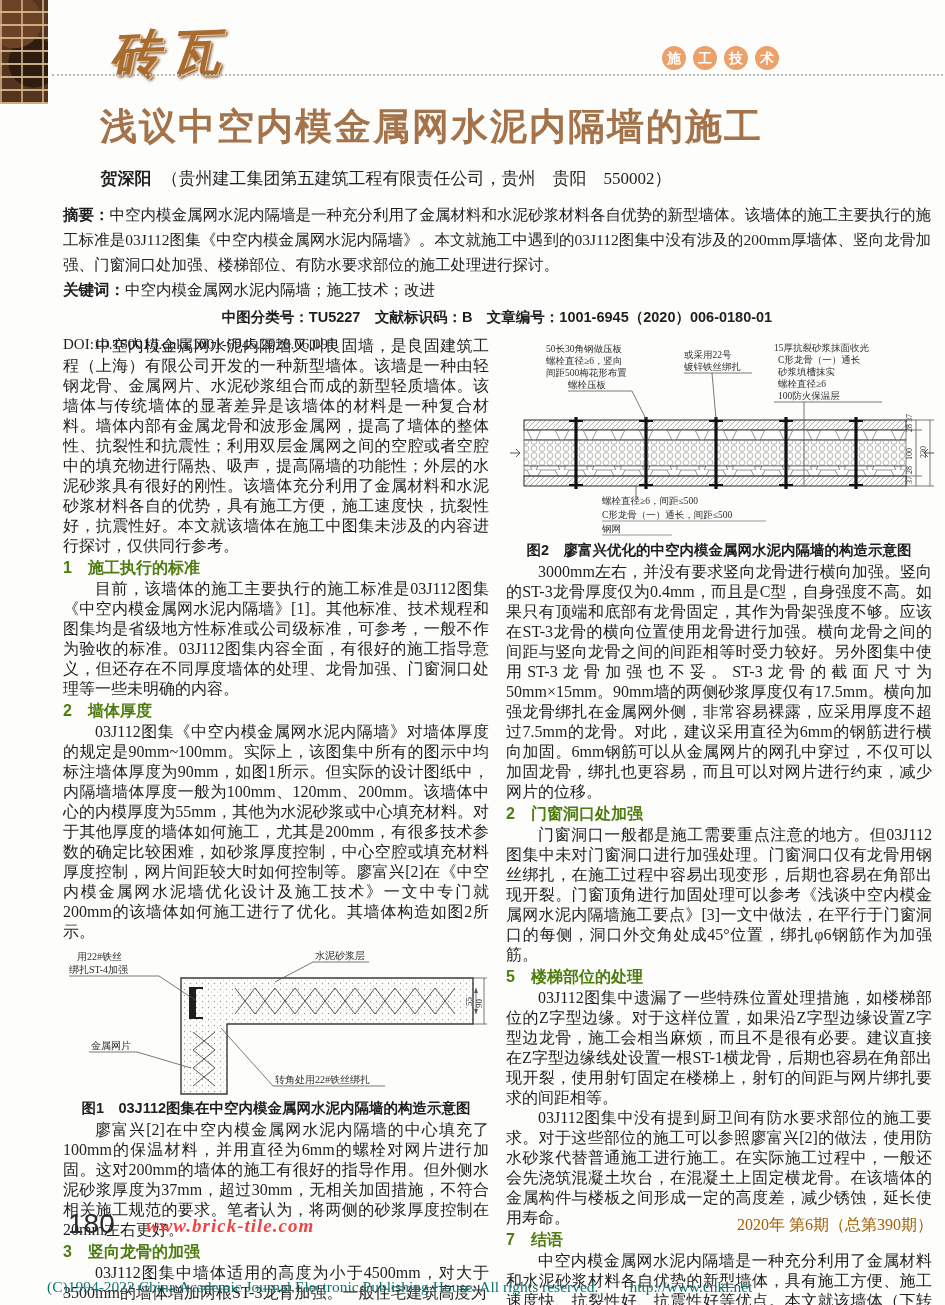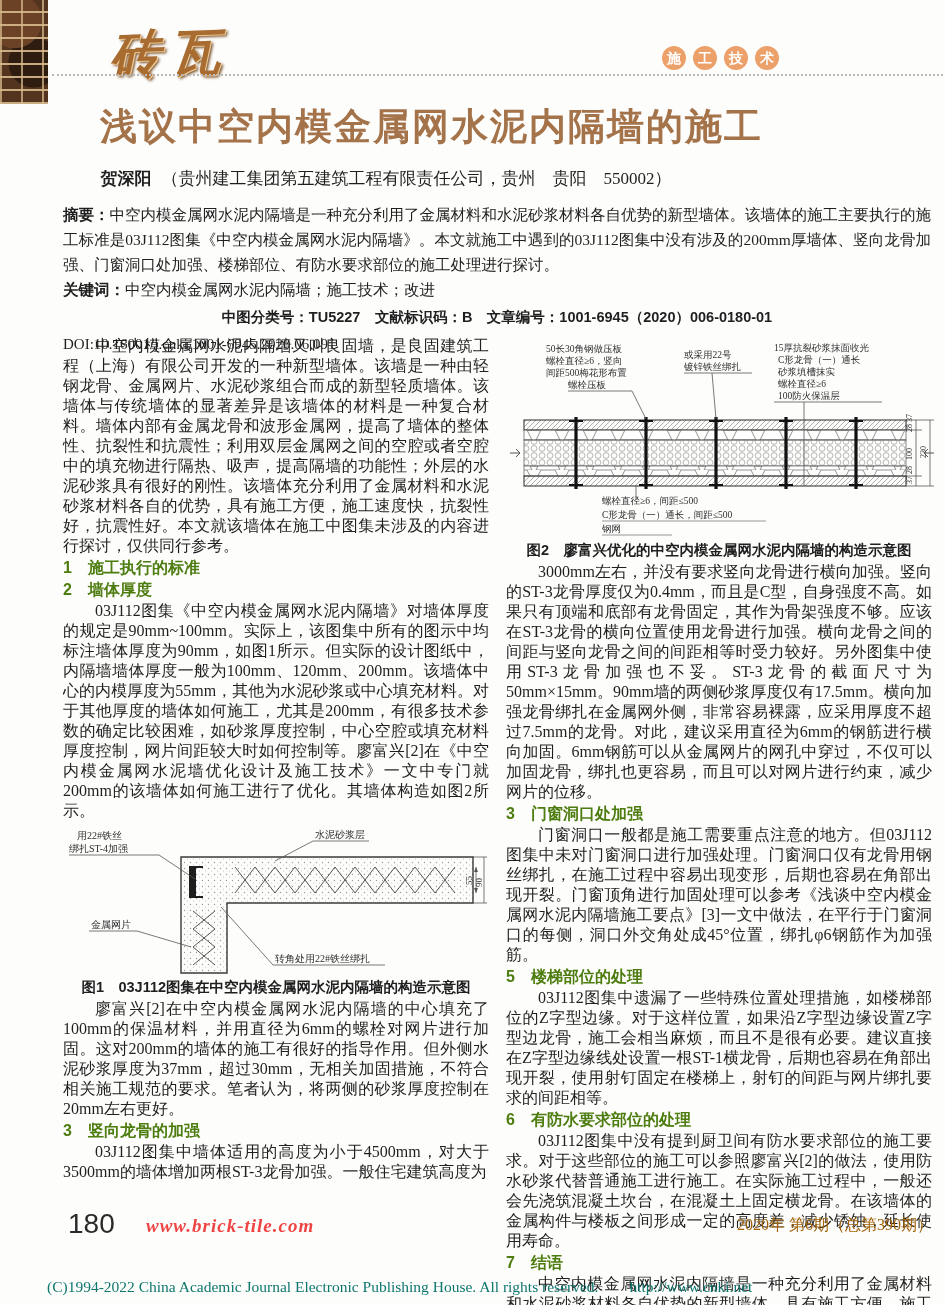--- a/index.html
+++ b/index.html
@@ -100,20 +100,21 @@
     <p><span class="lbl">关键词：</span><span>中空内模金属网水泥内隔墙；施工技术；改进</span></p>
     <p class="classline">中图分类号：TU5227　文献标识码：B　文章编号：1001-6945（2020）006-0180-01</p>
     <p class="doi">DOI:10.16001/j.cnki.1001-6945.2020.06.091</p>
   </div>
 
   <div class="columns">
 
     <div class="col">
       <p>中空内模金属网水泥内隔墙又叫良固墙，是良固建筑工程（上海）有限公司开发的一种新型墙体。该墙是一种由轻钢龙骨、金属网片、水泥砂浆组合而成的新型轻质墙体。该墙体与传统墙体的显著差异是该墙体的材料是一种复合材料。墙体内部有金属龙骨和波形金属网，提高了墙体的整体性、抗裂性和抗震性；利用双层金属网之间的空腔或者空腔中的填充物进行隔热、吸声，提高隔墙的功能性；外层的水泥砂浆具有很好的刚性。该墙体充分利用了金属材料和水泥砂浆材料各自的优势，具有施工方便，施工速度快，抗裂性好，抗震性好。本文就该墙体在施工中图集未涉及的内容进行探讨，仅供同行参考。</p>
       <h2>1　施工执行的标准</h2>
+      <p>目前，该墙体的施工主要执行的施工标准是03J112图集《中空内模金属网水泥内隔墙》[1]。其他标准、技术规程和图集均是省级地方性标准或公司级标准，可参考，一般不作为验收的标准。03J112图集内容全面，有很好的施工指导意义，但还存在不同厚度墙体的处理、龙骨加强、门窗洞口处理等一些未明确的内容。</p>
       <h2>2　墙体厚度</h2>
       <p>03J112图集《中空内模金属网水泥内隔墙》对墙体厚度的规定是90mm~100mm。实际上，该图集中所有的图示中均标注墙体厚度为90mm，如图1所示。但实际的设计图纸中，内隔墙墙体厚度一般为100mm、120mm、200mm。该墙体中心的内模厚度为55mm，其他为水泥砂浆或中心填充材料。对于其他厚度的墙体如何施工，尤其是200mm，有很多技术参数的确定比较困难，如砂浆厚度控制，中心空腔或填充材料厚度控制，网片间距较大时如何控制等。廖富兴[2]在《中空内模金属网水泥墙优化设计及施工技术》一文中专门就200mm的该墙体如何施工进行了优化。其墙体构造如图2所示。</p>
 
       <figure>
         <svg width="426" height="152" viewBox="0 0 426 152">
           <defs>
             <pattern id="stip" width="6" height="6" patternUnits="userSpaceOnUse">
               <circle cx="1.5" cy="1.5" r="0.7" fill="#9a9a9a"></circle>
               <circle cx="4.5" cy="4" r="0.6" fill="#bdbdbd"></circle>
             </pattern>
@@ -211,25 +212,24 @@
           <path d="M410,80 V146 M424,80 V146" stroke="#555" stroke-width="0.8"></path>
           <text x="406" y="92" font-size="8" transform="rotate(-90 406 92)">28 37</text>
           <text x="406" y="120" font-size="8" transform="rotate(-90 406 120)">100</text>
           <text x="406" y="144" font-size="8" transform="rotate(-90 406 144)">37 28</text>
           <text x="420" y="118" font-size="8" transform="rotate(-90 420 118)">230</text>
         </svg>
         <figcaption>图2　廖富兴优化的中空内模金属网水泥内隔墙的构造示意图</figcaption>
       </figure>
 
       <p>3000mm左右，并没有要求竖向龙骨进行横向加强。竖向的ST-3龙骨厚度仅为0.4mm，而且是C型，自身强度不高。如果只有顶端和底部有龙骨固定，其作为骨架强度不够。应该在ST-3龙骨的横向位置使用龙骨进行加强。横向龙骨之间的间距与竖向龙骨之间的间距相等时受力较好。另外图集中使用ST-3龙骨加强也不妥。ST-3龙骨的截面尺寸为50mm×15mm。90mm墙的两侧砂浆厚度仅有17.5mm。横向加强龙骨绑扎在金属网外侧，非常容易裸露，应采用厚度不超过7.5mm的龙骨。对此，建议采用直径为6mm的钢筋进行横向加固。6mm钢筋可以从金属网片的网孔中穿过，不仅可以加固龙骨，绑扎也更容易，而且可以对网片进行约束，减少网片的位移。</p>
-      <h2>3　门窗洞口处加强</h2>
+      <h2>2　门窗洞口处加强</h2>
       <p>门窗洞口一般都是施工需要重点注意的地方。但03J112图集中未对门窗洞口进行加强处理。门窗洞口仅有龙骨用钢丝绑扎，在施工过程中容易出现变形，后期也容易在角部出现开裂。门窗顶角进行加固处理可以参考《浅谈中空内模金属网水泥内隔墙施工要点》[3]一文中做法，在平行于门窗洞口的每侧，洞口外交角处成45°位置，绑扎φ6钢筋作为加强筋。</p>
       <h2>5　楼梯部位的处理</h2>
       <p>03J112图集中遗漏了一些特殊位置处理措施，如楼梯部位的Z字型边缘。对于这样位置，如果沿Z字型边缘设置Z字型边龙骨，施工会相当麻烦，而且不是很有必要。建议直接在Z字型边缘线处设置一根ST-1横龙骨，后期也容易在角部出现开裂，使用射钉固定在楼梯上，射钉的间距与网片绑扎要求的间距相等。</p>
-      <h2>6　有防水要求部位的处理</h2>
       <p>03J112图集中没有提到厨卫间有防水要求部位的施工要求。对于这些部位的施工可以参照廖富兴[2]的做法，使用防水砂浆代替普通施工进行施工。在实际施工过程中，一般还会先浇筑混凝土坎台，在混凝土上固定横龙骨。在该墙体的金属构件与楼板之间形成一定的高度差，减少锈蚀，延长使用寿命。</p>
       <h2>7　结语</h2>
       <p>中空内模金属网水泥内隔墙是一种充分利用了金属材料和水泥砂浆材料各自优势的新型墙体，具有施工方便、施工速度快、抗裂性好、抗震性好等优点。本文就该墙体（下转第182页）</p>
     </div>
   </div>
 
   <div class="footer">
     <span class="pageno">180</span>
     <span class="site">www.brick-tile.com</span>
     <span class="issue">2020年 第6期（总第390期）</span>

